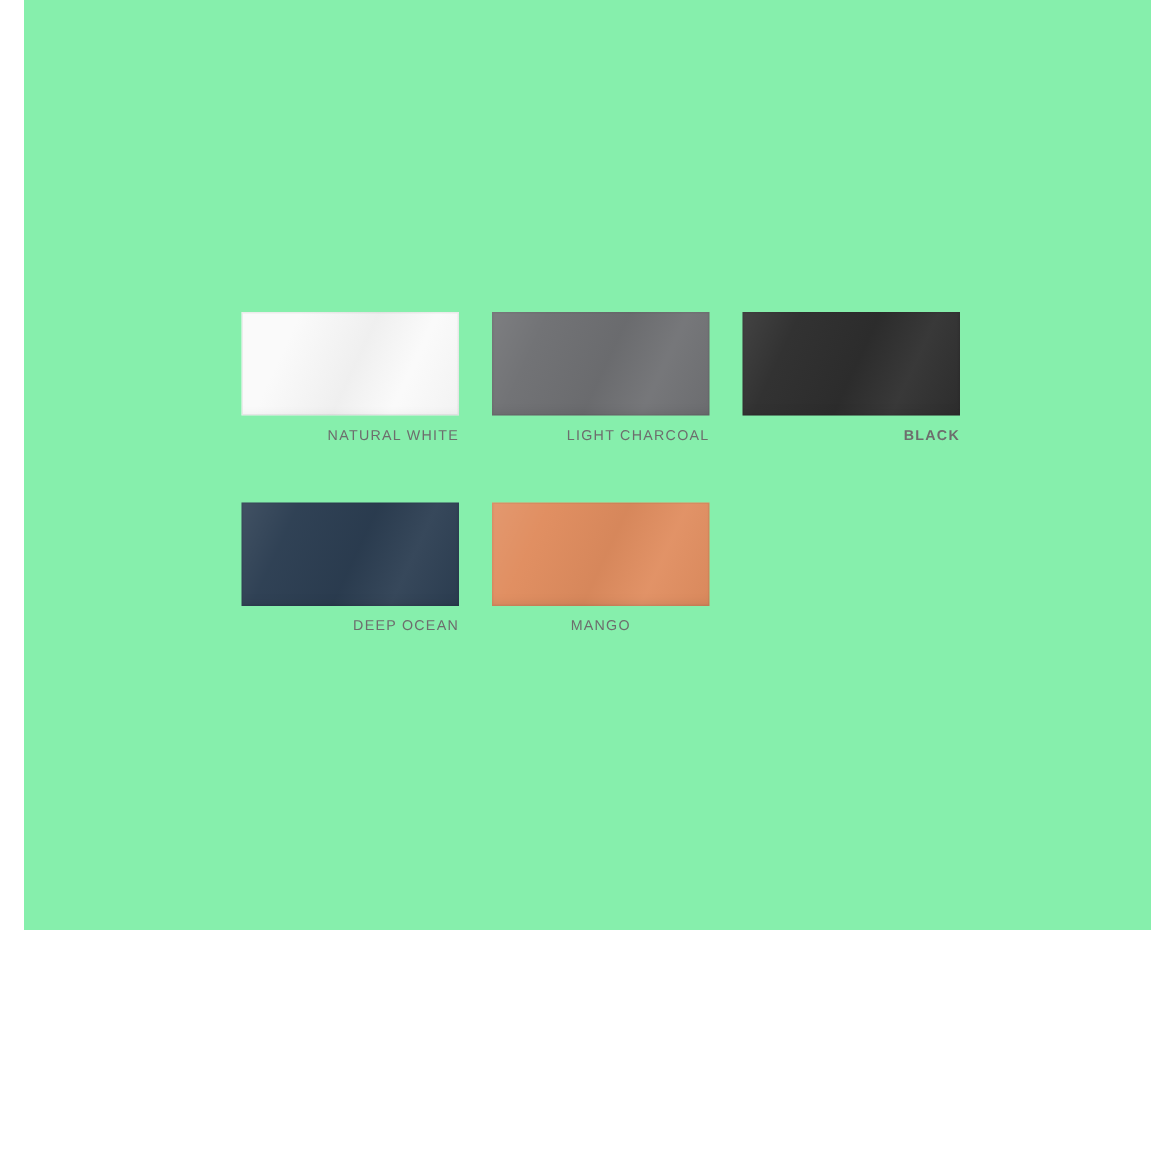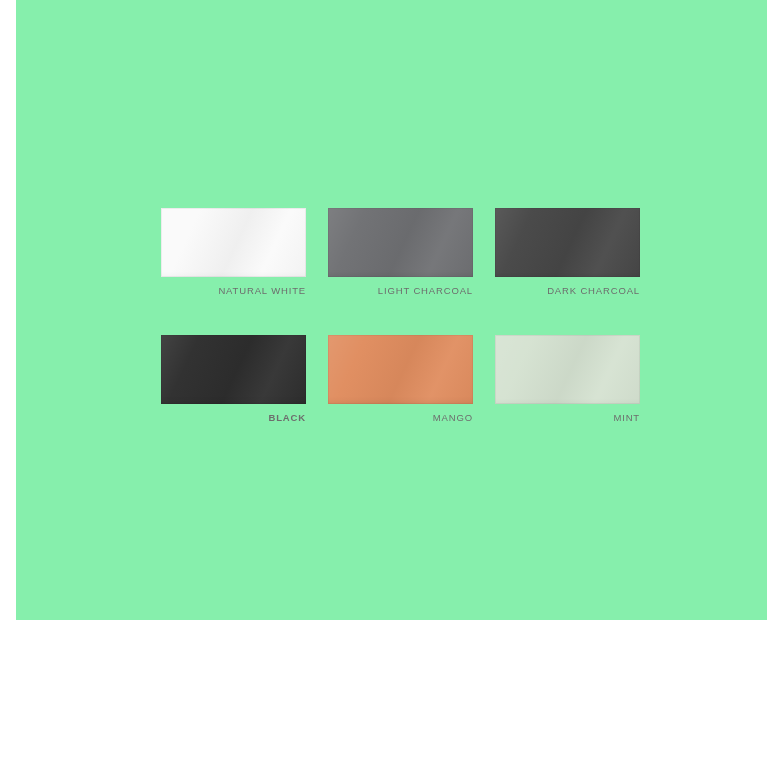--- a/index.html
+++ b/index.html
@@ -97,36 +97,32 @@
       <div class="swatch-chip light-chip" style="background-color: rgb(250, 250, 250);"></div>
       <span class="swatch-label" style="color: rgb(109, 109, 109);">NATURAL WHITE</span>
     </div>
 
 
     <div class="swatch-cell">
       <div class="swatch-chip" style="background-color: rgb(111, 112, 115);"></div>
       <span class="swatch-label" style="color: rgb(109, 109, 109);">LIGHT CHARCOAL</span>
     </div>
 
-    <div class="swatch-cell">
-      <div class="swatch-chip" style="background-color: rgb(71, 71, 71);"></div>
-      <span class="swatch-label" style="color: rgb(109, 109, 109);">DARK CHARCOAL</span>
-    </div>
 
     <div class="swatch-cell">
       <div class="swatch-chip" style="background-color: rgb(46, 46, 46);"></div>
       <span class="swatch-label" style="color: rgb(109, 109, 109); font-weight: bold;">BLACK</span>
     </div>
 
+    <div class="swatch-cell">
+      <div class="swatch-chip" style="background-color: rgb(44, 62, 82);"></div>
+      <span class="swatch-label" style="color: rgb(109, 109, 109);">DEEP OCEAN</span>
+    </div>
 
     <div class="swatch-cell">
       <div class="swatch-chip" style="background-color: rgb(224, 141, 95);"></div>
-      <span class="swatch-label" style="color: rgb(109, 109, 109);">MANGO</span>
+      <span class="swatch-label" style="color: rgb(109, 109, 109); text-align: center;">MANGO</span>
     </div>
 
-    <div class="swatch-cell">
-      <div class="swatch-chip light-chip" style="background-color: rgb(213, 226, 209);"></div>
-      <span class="swatch-label" style="color: rgb(109, 109, 109);">MINT</span>
-    </div>
 
 
   </div>
 </div>
 
 </body></html>

